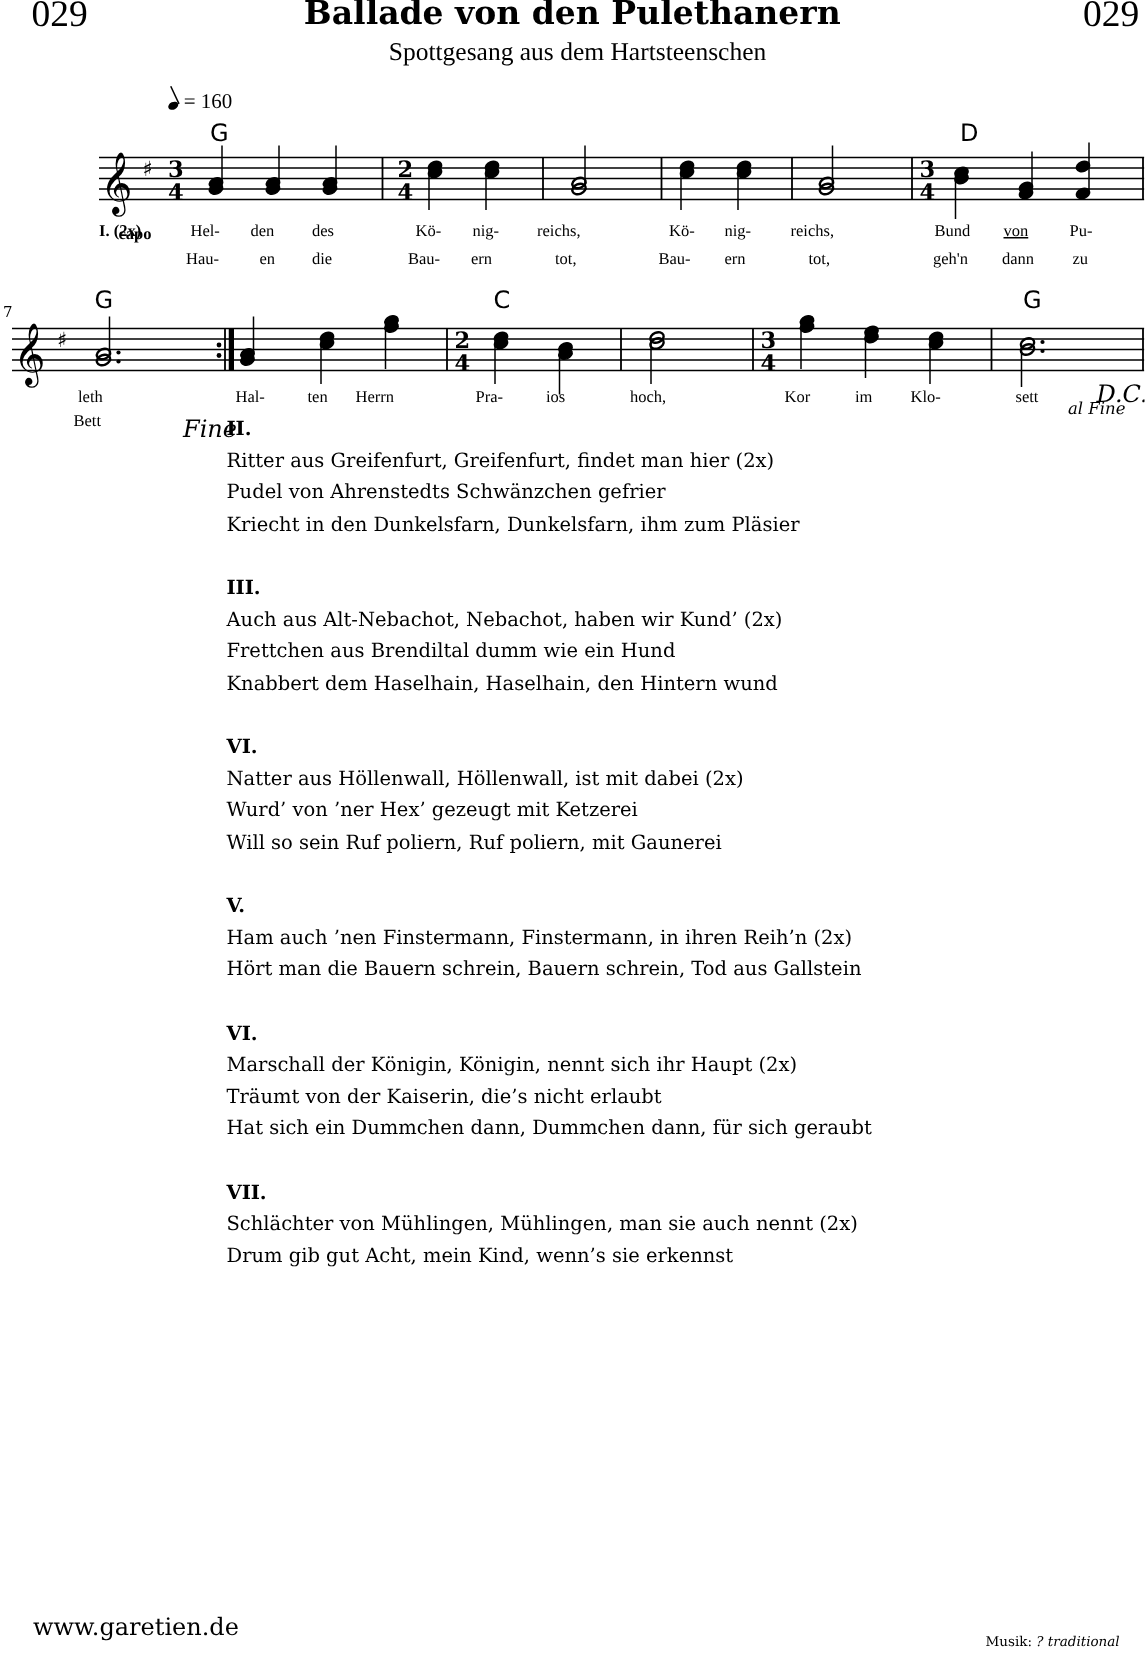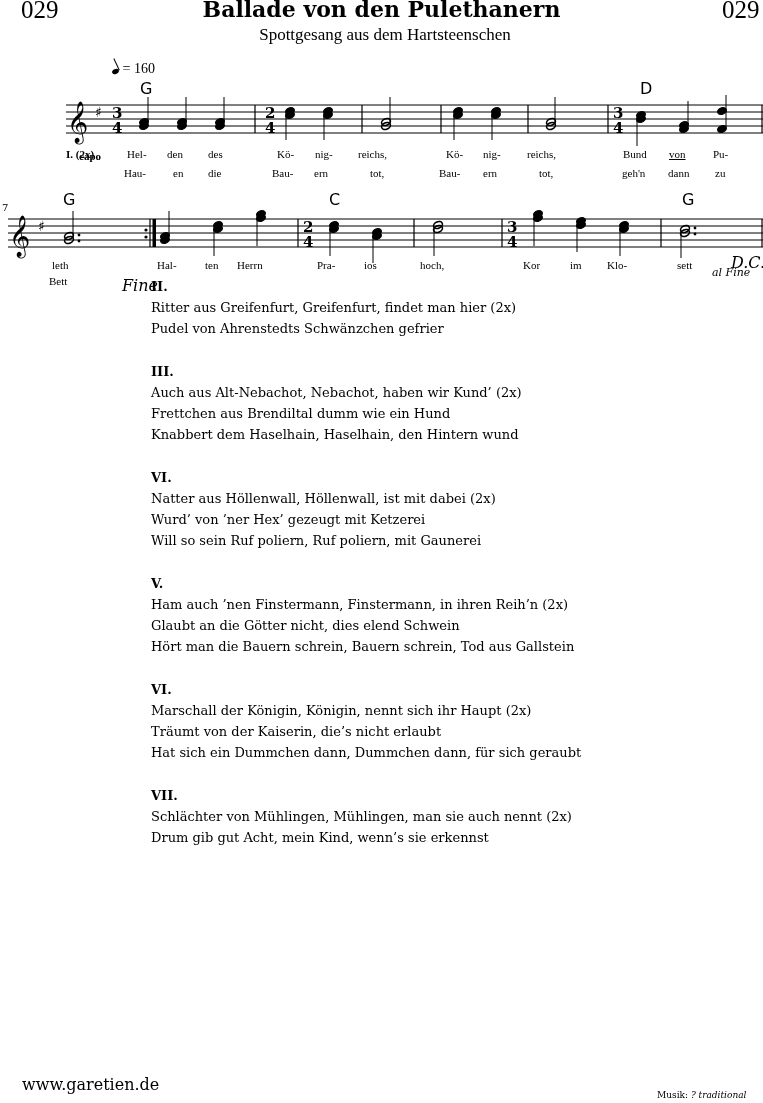--- a/index.html
+++ b/index.html
@@ -266,37 +266,37 @@
 </div>
 <div class="abs" style="left:122px;top:276px;font-style:italic;font-size:16px;font-family:'DejaVu Serif',serif;">Fine</div>
 <div class="abs" style="left:731px;top:253px;font-style:italic;font-size:16px;font-family:'DejaVu Serif',serif;">D.C.</div>
 <div class="abs" style="left:712px;top:266px;font-style:italic;font-size:11px;font-family:'DejaVu Serif',serif;">al Fine</div>
 
 <div class="abs verses">
   <div class="verse">
     <div class="verse-num">II.</div>
     <div>Ritter aus Greifenfurt, Greifenfurt, findet man hier (2x)</div>
     <div>Pudel von Ahrenstedts Schwänzchen gefrier</div>
+    <div>Kriecht in den Dunkelsfarn, Dunkelsfarn, ihm zum Pläsier</div>
   </div>
   <div class="verse">
     <div class="verse-num">III.</div>
     <div>Auch aus Alt-Nebachot, Nebachot, haben wir Kund’ (2x)</div>
     <div>Frettchen aus Brendiltal dumm wie ein Hund</div>
     <div>Knabbert dem Haselhain, Haselhain, den Hintern wund</div>
   </div>
   <div class="verse">
     <div class="verse-num">VI.</div>
     <div>Natter aus Höllenwall, Höllenwall, ist mit dabei (2x)</div>
     <div>Wurd’ von ’ner Hex’ gezeugt mit Ketzerei</div>
     <div>Will so sein Ruf poliern, Ruf poliern, mit Gaunerei</div>
   </div>
   <div class="verse">
     <div class="verse-num">V.</div>
     <div>Ham auch ’nen Finstermann, Finstermann, in ihren Reih’n (2x)</div>
-    <div>Glaubt an die Götter nicht, dies elend Schwein</div>
     <div>Hört man die Bauern schrein, Bauern schrein, Tod aus Gallstein</div>
   </div>
   <div class="verse">
     <div class="verse-num">VI.</div>
     <div>Marschall der Königin, Königin, nennt sich ihr Haupt (2x)</div>
     <div>Träumt von der Kaiserin, die’s nicht erlaubt</div>
     <div>Hat sich ein Dummchen dann, Dummchen dann, für sich geraubt</div>
   </div>
   <div class="verse">
     <div class="verse-num">VII.</div>

